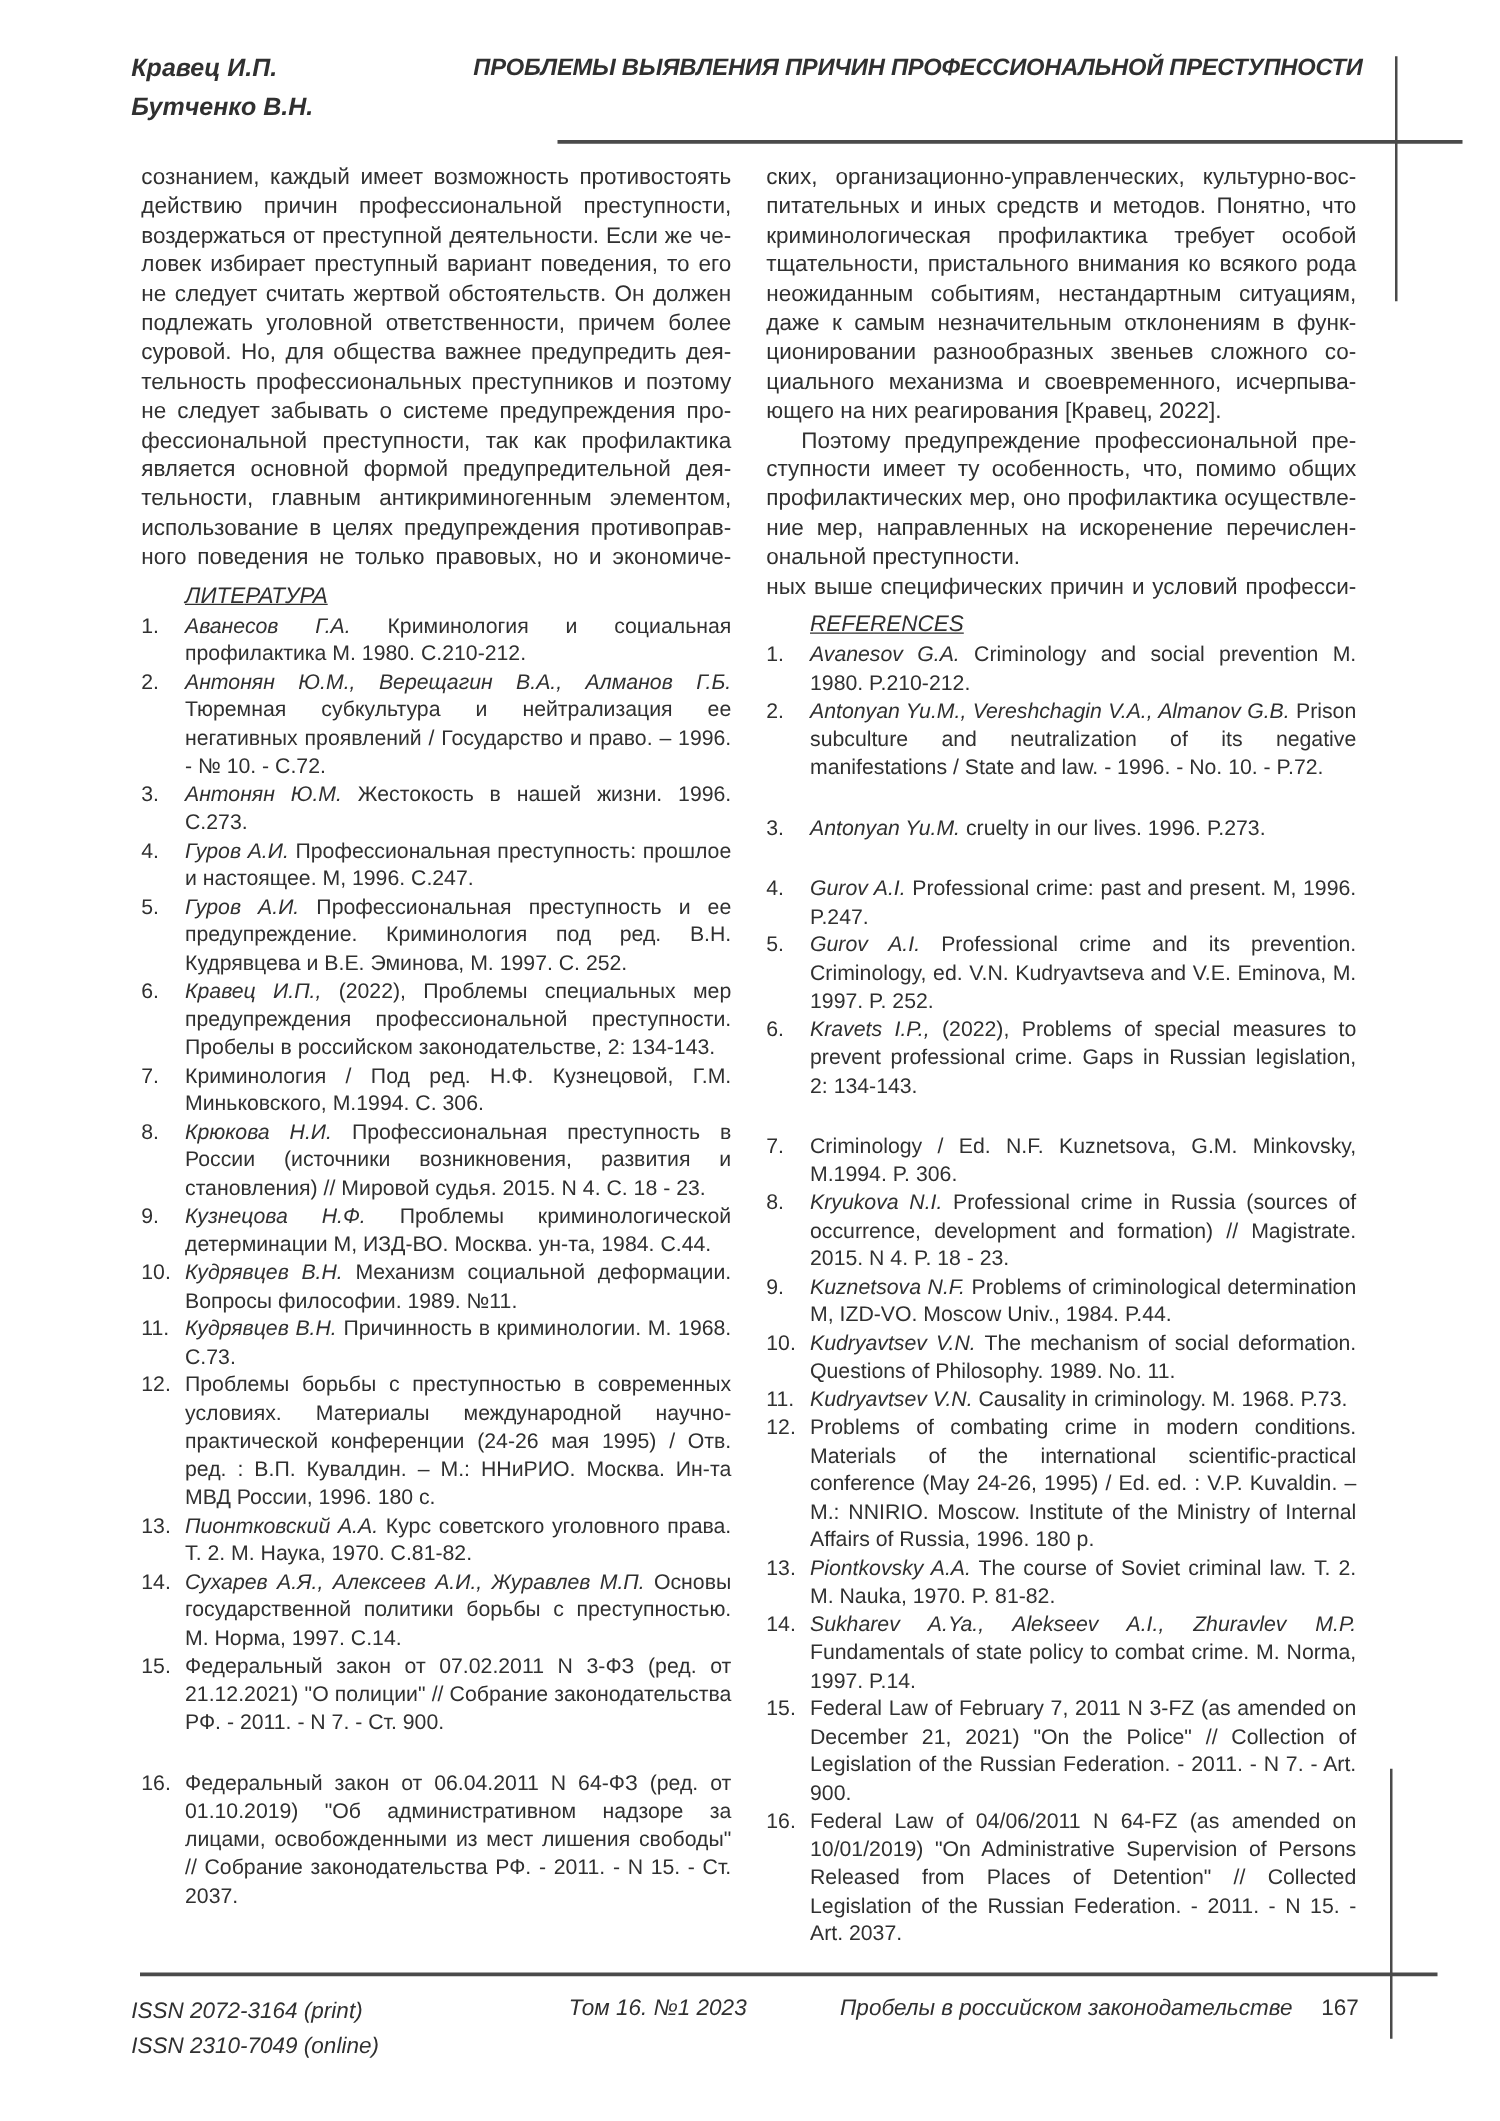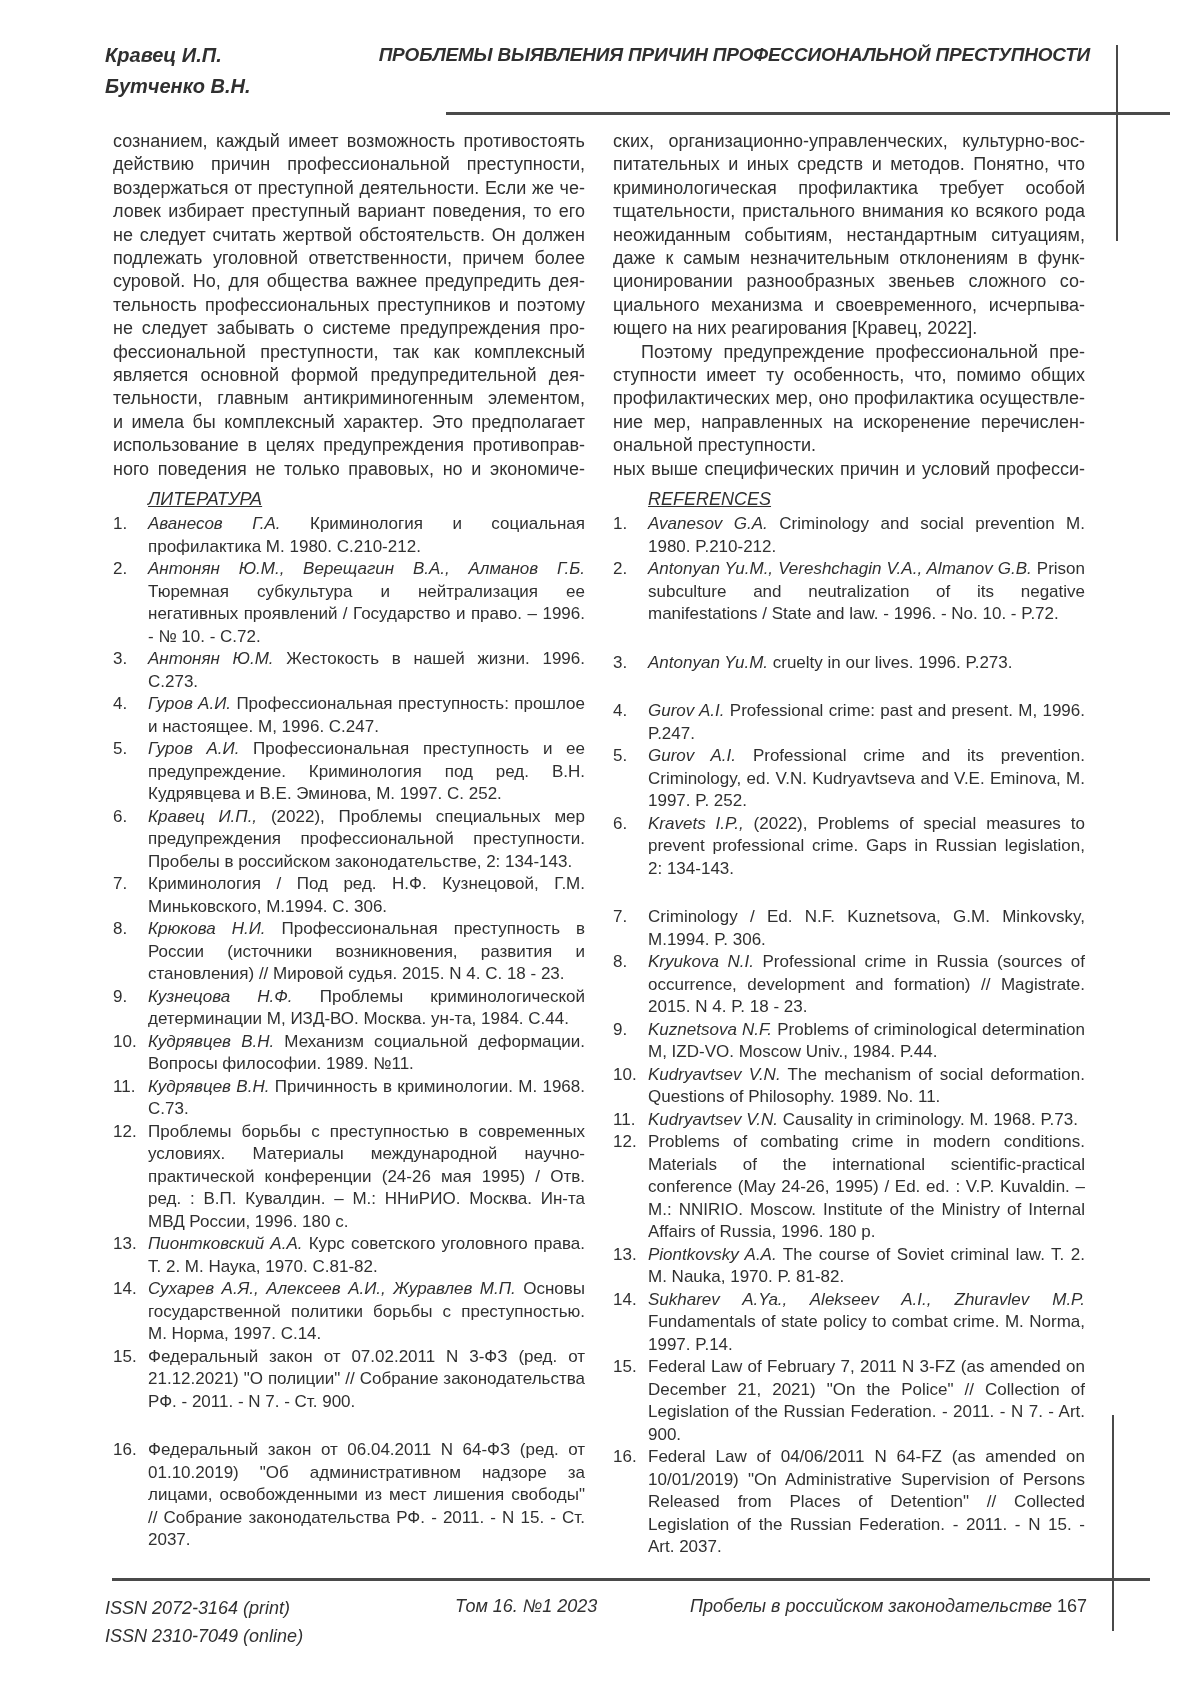--- a/index.html
+++ b/index.html
@@ -62,21 +62,21 @@
   }
   .footer-vol{
     position:absolute;left:455px;top:1596px;
     font-style:italic;font-size:18px;white-space:nowrap;
   }
   .footer-right{
     position:absolute;left:613px;top:1596px;width:474px;
     text-align:right;font-size:18px;white-space:nowrap;
   }
   .footer-right .journal{font-style:italic;}
-  .footer-right .pageno{font-style:normal;text-align:center;}
+  .footer-right .pageno{font-style:normal;margin-left:18px;text-align:center;}
 </style>
 </head>
 <body>
 
 <div class="page">
 
   <div class="authors">
     <div>Кравец И.П.</div>
     <div>Бутченко В.Н.</div>
   </div>
@@ -88,24 +88,23 @@
     <div class="para">
         <div class="line jl">сознанием, каждый имеет возможность противостоять</div>
         <div class="line jl">действию причин профессиональной преступности,</div>
         <div class="line jl">воздержаться от преступной деятельности. Если же че-</div>
         <div class="line jl">ловек избирает преступный вариант поведения, то его</div>
         <div class="line jl">не следует считать жертвой обстоятельств. Он должен</div>
         <div class="line jl">подлежать уголовной ответственности, причем более</div>
         <div class="line jl">суровой. Но, для общества важнее предупредить дея-</div>
         <div class="line jl">тельность профессиональных преступников и поэтому</div>
         <div class="line jl">не следует забывать о системе предупреждения про-</div>
-        <div class="line jl">фессиональной преступности, так как комплексный</div>
+        <div class="line jl">фессиональной преступности, так как профилактика</div>
         <div class="line jl">является основной формой предупредительной дея-</div>
         <div class="line jl">тельности, главным антикриминогенным элементом,</div>
-        <div class="line jl">и имела бы комплексный характер. Это предполагает</div>
         <div class="line jl">использование в целях предупреждения противоправ-</div>
         <div class="line jl">ного поведения не только правовых, но и экономиче-</div>
       </div>
     <div class="sec-heading">ЛИТЕРАТУРА</div>
     <div>
         <div class="ref-item"><span class="num">1.</span><span class="lead">Аванесов Г.А.</span><span> Криминология и социальная профилактика М. 1980. С.210-212.</span></div>
         <div class="ref-item"><span class="num">2.</span><span class="lead">Антонян Ю.М., Верещагин В.А., Алманов Г.Б.</span><span> Тюремная субкультура и нейтрализация ее негативных проявлений / Государство и право. – 1996. - № 10. - С.72.</span></div>
         <div class="ref-item"><span class="num">3.</span><span class="lead">Антонян Ю.М.</span><span> Жестокость в нашей жизни. 1996. С.273.</span></div>
         <div class="ref-item"><span class="num">4.</span><span class="lead">Гуров А.И.</span><span> Профессиональная преступность: прошлое и настоящее. М, 1996. С.247.</span></div>
         <div class="ref-item"><span class="num">5.</span><span class="lead">Гуров А.И.</span><span> Профессиональная преступность и ее предупреждение. Криминология под ред. В.Н. Кудрявцева и В.Е. Эминова, М. 1997. С. 252.</span></div>

